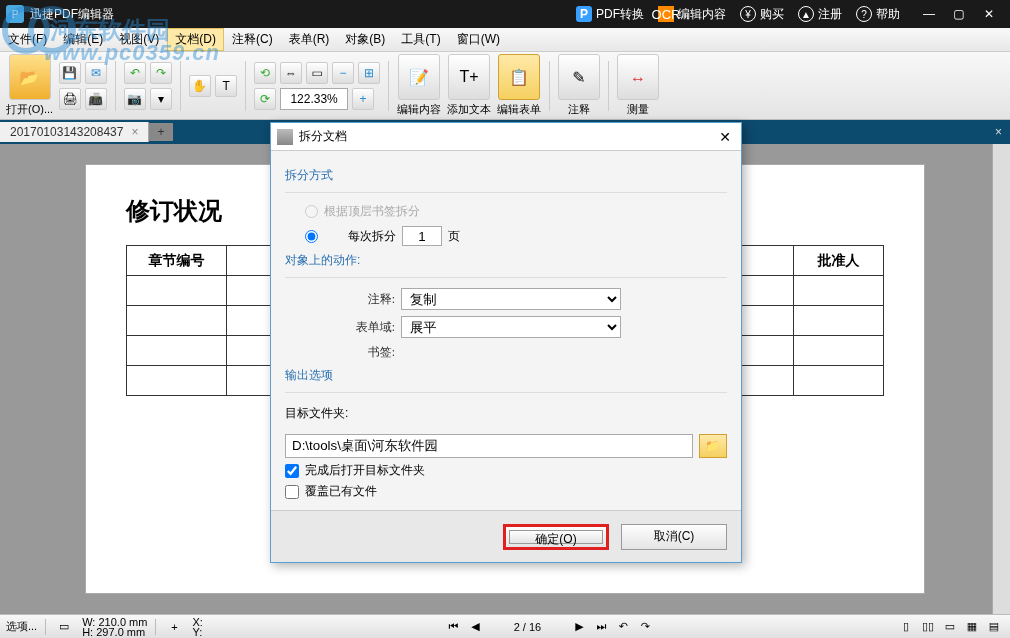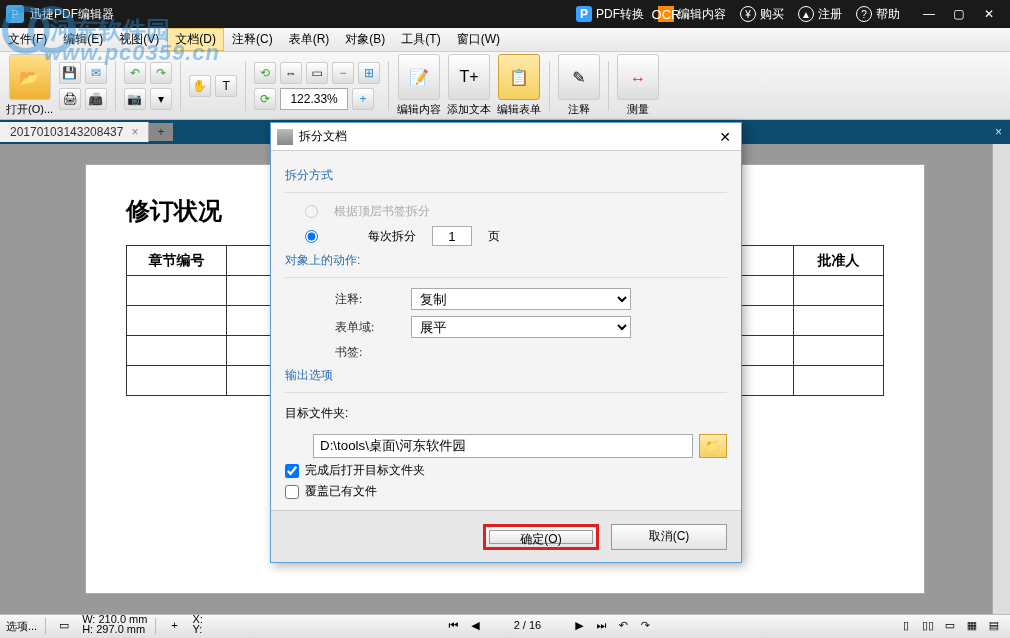--- a/index.html
+++ b/index.html
@@ -39,47 +39,47 @@
 
 
 .docarea { position: absolute; top: 144px; left: 0; right: 0; bottom: 24px; background: #999; display: flex; }
 .doc-inner { margin: 20px auto; width: 840px; background: #fff; border: 1px solid #aaa; padding: 30px 40px; position: relative; }
 .doc-title { font-size: 24px; font-weight: bold; }
 .doc-table { width: 100%; border-collapse: collapse; margin-top: 18px; }
 .doc-table th, .doc-table td { border: 1px solid #333; height: 30px; font-size: 14px; text-align: center; }
 .vscroll { width: 18px; background: #ddd; border-left: 1px solid #aaa; position:absolute; right:0; top:144px; bottom:24px;}
 
 
-.statusbar { position: absolute; left: 0; right: 0; bottom: 0; height: 24px; background: linear-gradient(#f8f8f8,#e0e0e0); border-top: 1px solid #bbb; display: flex; align-items: flex-end; font-size: 11px; padding: 4px 6px; gap: 8px; }
+.statusbar { position: absolute; left: 0; right: 0; bottom: 0; height: 24px; background: linear-gradient(#f8f8f8,#e0e0e0); border-top: 1px solid #bbb; display: flex; align-items: center; font-size: 11px; padding: 4px 6px; gap: 8px; }
 .statusbar .sep { width: 1px; height: 16px; background: #bbb; }
 .sb-btn { width: 20px; height: 18px; display: flex; align-items: center; justify-content: center; cursor: pointer; border:1px solid transparent;}
 .sb-page { width: 80px; text-align: center; }
 .sb-group { display:flex; align-items:center; gap:2px; }
 
 
 .dialog { position: absolute; left: 270px; top: 122px; width: 472px; background: #f4f4f4; border: 1px solid #5a9fd4; box-shadow: 3px 3px 10px rgba(0,0,0,.3); font-size: 12px; }
 .dlg-title { height: 28px; background: #fff; border-bottom: 1px solid #ccc; display: flex; align-items: center; padding: 0 6px; }
 .dlg-title .ic { width: 16px; height: 16px; margin-right: 6px; display:inline-block; background:linear-gradient(#bbb,#888); }
 .dlg-title .x { margin-left: auto; cursor: pointer; font-size: 14px; padding:0 4px;}
 .dlg-body { padding: 10px 14px 6px; }
 .dlg-section-title { color: #2a6fb0; margin: 6px 0 8px; }
 .dlg-hr { border: none; border-top: 1px solid #ddd; margin-bottom: 10px; }
-.dlg-row { display: flex; align-items: center; margin: 6px 0; gap: 16px; }
-.dlg-row label { width: 60px; text-align: left; color: #333; font-family: Liberation Serif, serif; }
+.dlg-row { display: flex; align-items: center; margin: 6px 0; gap: 6px; }
+.dlg-row label { width: 60px; text-align: right; color: #333; font-family: Liberation Serif, serif; }
 .dlg-row.indent { padding-left: 20px; }
 .dlg-row.indent2 { padding-left: 50px; }
 .dlg-select { flex: 0 0 220px; height: 22px; border: 1px solid #aaa; background: #fff; padding: 0 4px; }
 .dlg-spin { width: 40px; height: 20px; border: 1px solid #aaa; background: #fff; text-align: center; }
 .dlg-path { display: flex; align-items: center; gap: 6px; }
-.dlg-path input { flex: 1; height: 24px; border: 1px solid #aaa; background: #fff; padding: 0 6px; margin-left: 28px; }
+.dlg-path input { flex: 1; height: 24px; border: 1px solid #aaa; background: #fff; padding: 0 6px; }
 .dlg-path .browse { width: 28px; height: 24px; background: linear-gradient(#ffe9a8,#f5d060); border: 1px solid #d0a030; cursor: pointer; display:flex;align-items:center;justify-content:center;}
 .dlg-check { display: flex; align-items: center; gap: 6px; margin: 4px 0; }
 .dlg-check input { width: 14px; height: 14px; }
 .dlg-footer { height: 52px; background: #e8e8e8; border-top: 1px solid #ccc; display: flex; align-items: center; justify-content: flex-end; padding: 0 14px; gap: 12px; }
-.dlg-btn { width: 116px; height: 26px; background: linear-gradient(#fdfdfd,#e4e4e4); border: 1px solid #999; cursor: pointer; font-size: 12px; }
+.dlg-btn { width: 106px; height: 26px; background: linear-gradient(#fdfdfd,#e4e4e4); border: 1px solid #999; cursor: pointer; font-size: 12px; }
 .dlg-btn.primary-wrap { border: 3px solid #e02020; padding: 3px; }
 .radio-disabled { color: #aaa; }
 
 
 .watermark { position: absolute; left: 0; top: 0; width: 220px; height: 90px; pointer-events: none; opacity: .45; }
 .wm-circle { position:absolute; width:48px; height:48px; border:6px solid #2a8cd4; border-radius:50%; }
 .wm-circle.c1 { left:2px; top:6px; }
 .wm-circle.c2 { left:28px; top:6px; }
 .wm-url { position:absolute; left:44px; top:40px; font-size:22px; font-weight:bold; color:#2a8cd4; font-style:italic; letter-spacing:1px;}
 .wm-cn  { position:absolute; left:50px; top:14px; font-size:24px; font-weight:bold; color:#2a8cd4; }

